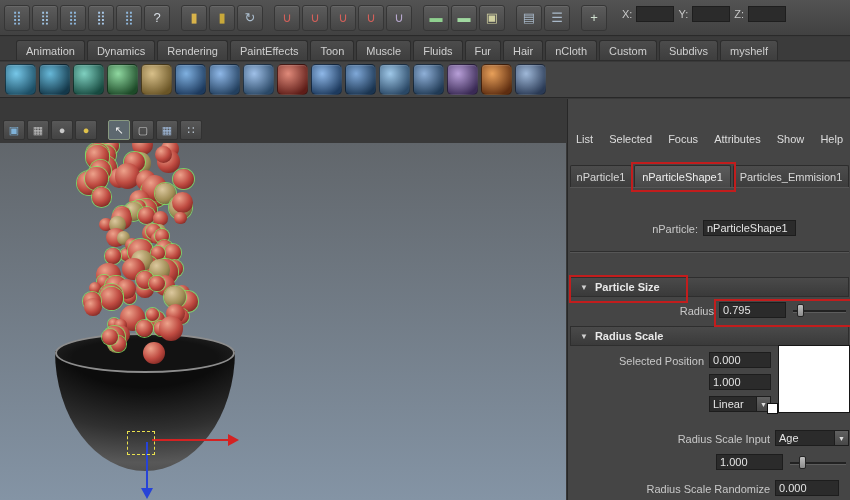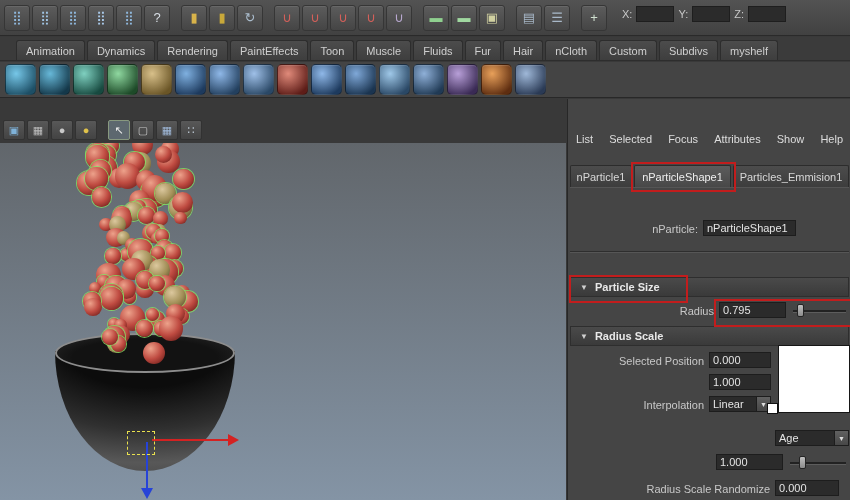--- a/index.html
+++ b/index.html
@@ -400,31 +400,31 @@
     <div class="row row-selpos">
       <span class="lbl">Selected Position</span>
       <input class="field" value="0.000" style="">
     </div>
 
     <div class="row row-selval">
       <input class="field" value="1.000" style="">
     </div>
 
     <div class="row row-interp">
-      <span class="lbl">Interpolation</span>
       <span class="dropdown">
         <span class="dd-val">Linear</span>
         <span class="dd-btn">▼</span>
       </span>
     </div>
 
     <div class="ramp"></div>
     <div class="ramp-sq"></div>
 
     <div class="row row-rsi">
+      <span class="lbl">Radius Scale Input</span>
       <span class="dropdown">
         <span class="dd-val">Age</span>
         <span class="dd-btn">▼</span>
       </span>
     </div>
 
     <div class="row row-im">
       <input class="field" value="1.000" style="">
       <span class="slider">
           <span class="handle" style="left:9px"></span>

